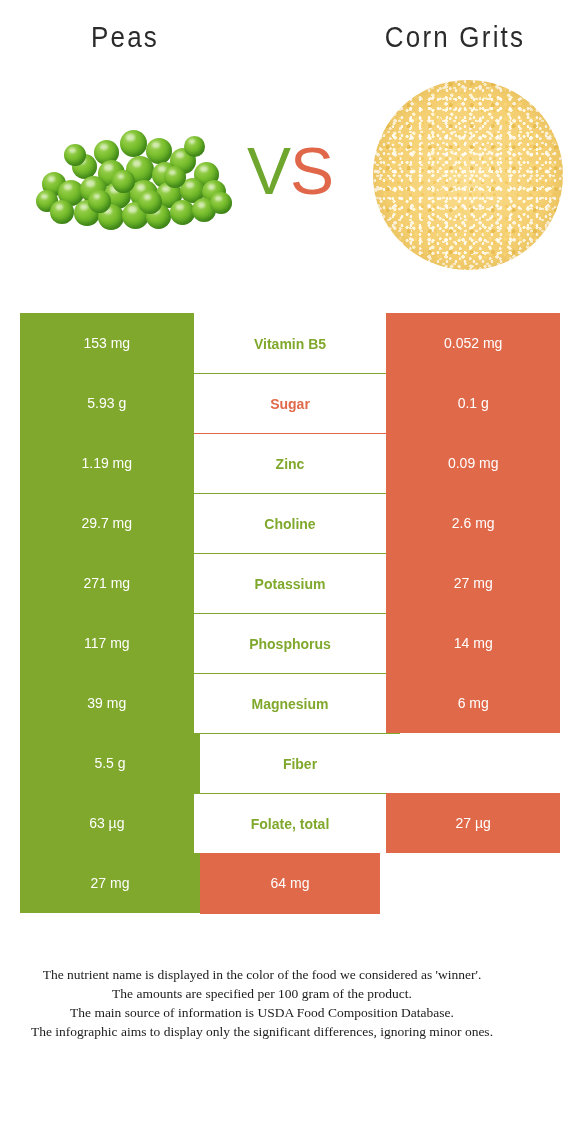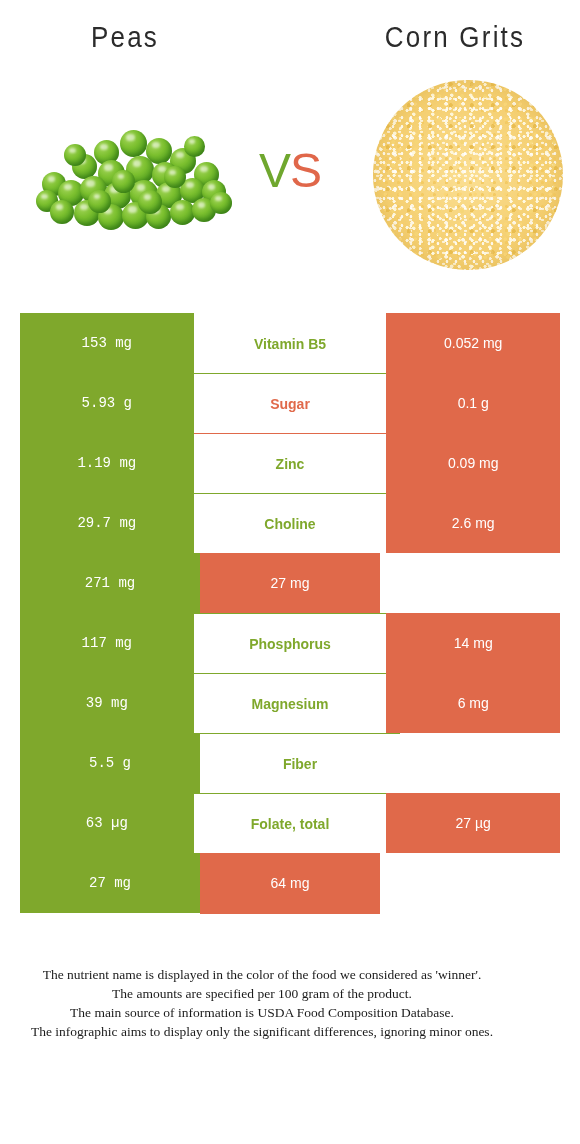--- a/index.html
+++ b/index.html
@@ -35,21 +35,21 @@
   }
   .title-left  { left: 0;   width: 250px; }
   .title-right { left: 330px; width: 250px; }
 
   .vs-wrap {
     position: absolute;
     left: 232px;
     top: 128px;
     width: 116px;
     height: 86px;
-    font-size: 48px;
+    font-size: 66px;
     font-weight: 400;
     letter-spacing: -1px;
     line-height: 86px;
     text-align: center;
     white-space: nowrap;
   }
   .vs-v { color: #6fa72e; }
   .vs-s { color: #e0674a; }
 
   
@@ -132,21 +132,20 @@
     display: flex;
     align-items: center;
     justify-content: center;
     font-size: 14px;
     box-sizing: border-box;
   }
   .cell-left {
     width: 180px;
     background: #7fa82c;
     color: #ffffff;
-    font-family: Liberation Mono, monospace;
   }
   .cell-mid {
     width: 200px;
     background: #ffffff;
     font-weight: bold;
     border-top: 1px solid transparent;
   }
   .row:first-child .cell-mid { border-top: 1px solid transparent; }
   .cell-right {
     width: 180px;
@@ -245,20 +244,21 @@
       <div class="cell cell-mid mid-green sep-orange">Zinc</div>
       <div class="cell cell-right">0.09 mg</div>
     </div>
     <div class="row">
       <div class="cell cell-left">29.7 mg</div>
       <div class="cell cell-mid mid-green sep-green">Choline</div>
       <div class="cell cell-right">2.6 mg</div>
     </div>
     <div class="row">
       <div class="cell cell-left">271 mg</div>
+      <div class="cell cell-mid mid-green sep-green">Potassium</div>
       <div class="cell cell-right">27 mg</div>
     </div>
     <div class="row">
       <div class="cell cell-left">117 mg</div>
       <div class="cell cell-mid mid-green sep-green">Phosphorus</div>
       <div class="cell cell-right">14 mg</div>
     </div>
     <div class="row">
       <div class="cell cell-left">39 mg</div>
       <div class="cell cell-mid mid-green sep-green">Magnesium</div>

